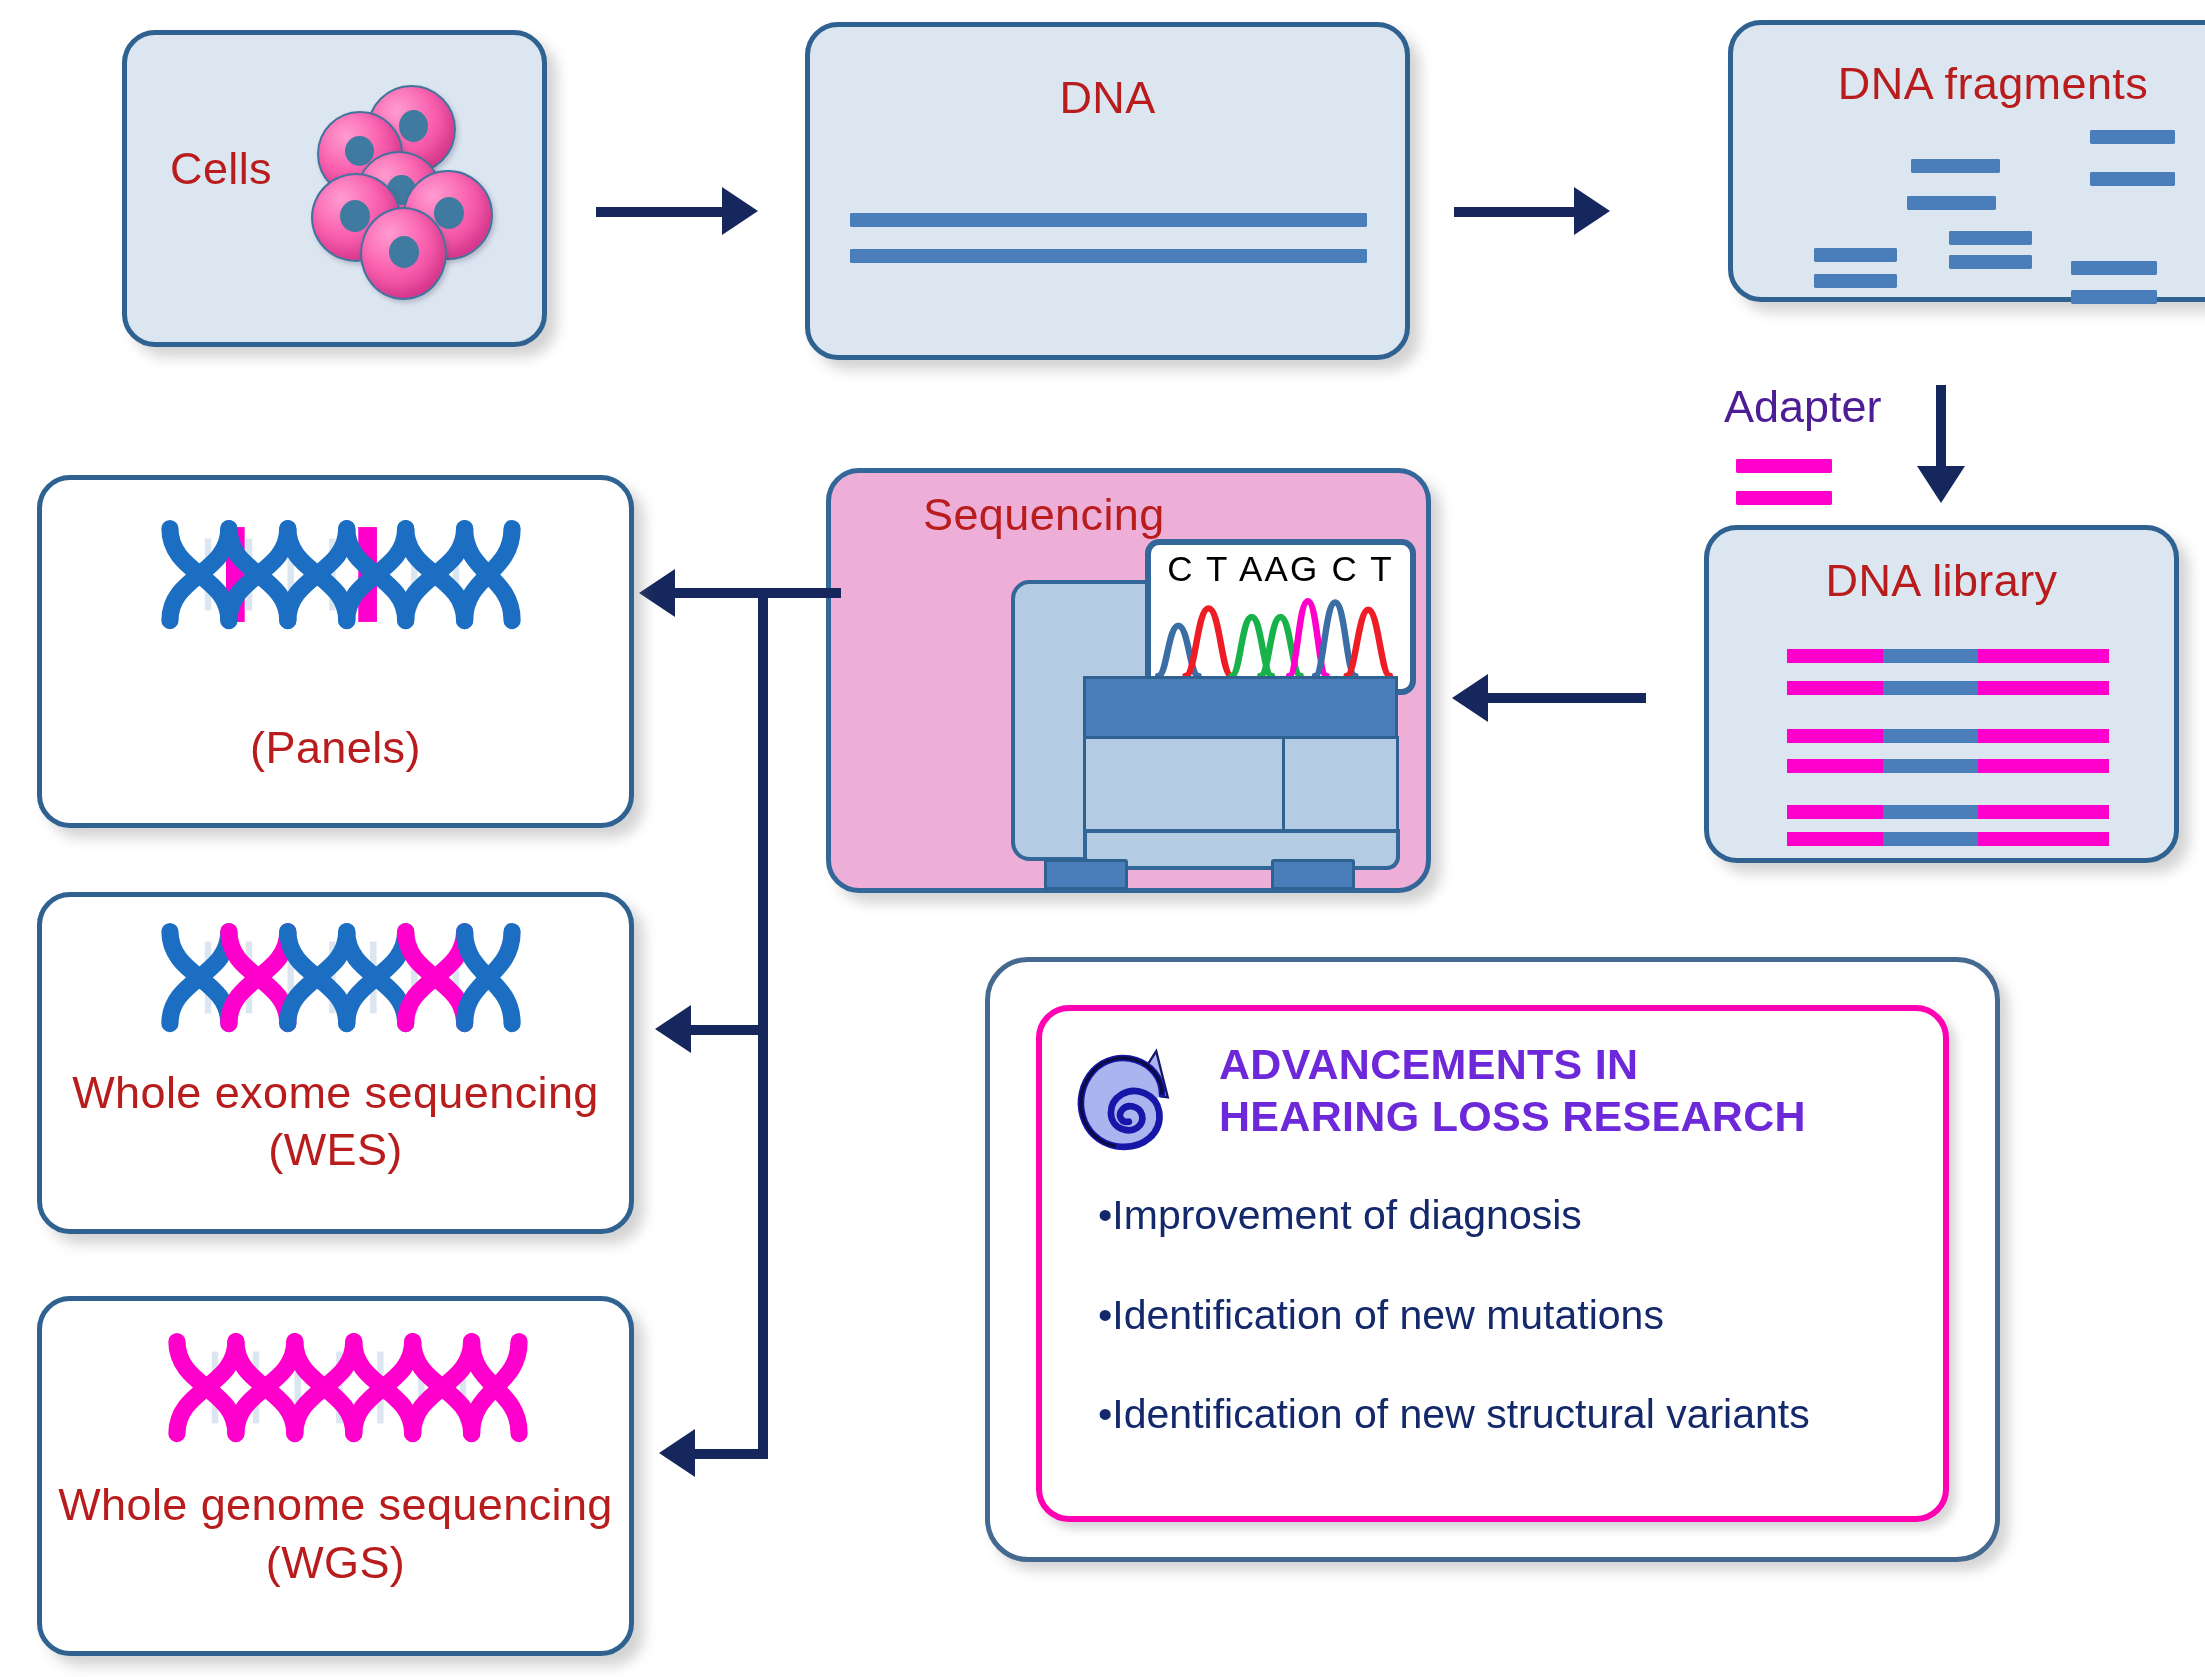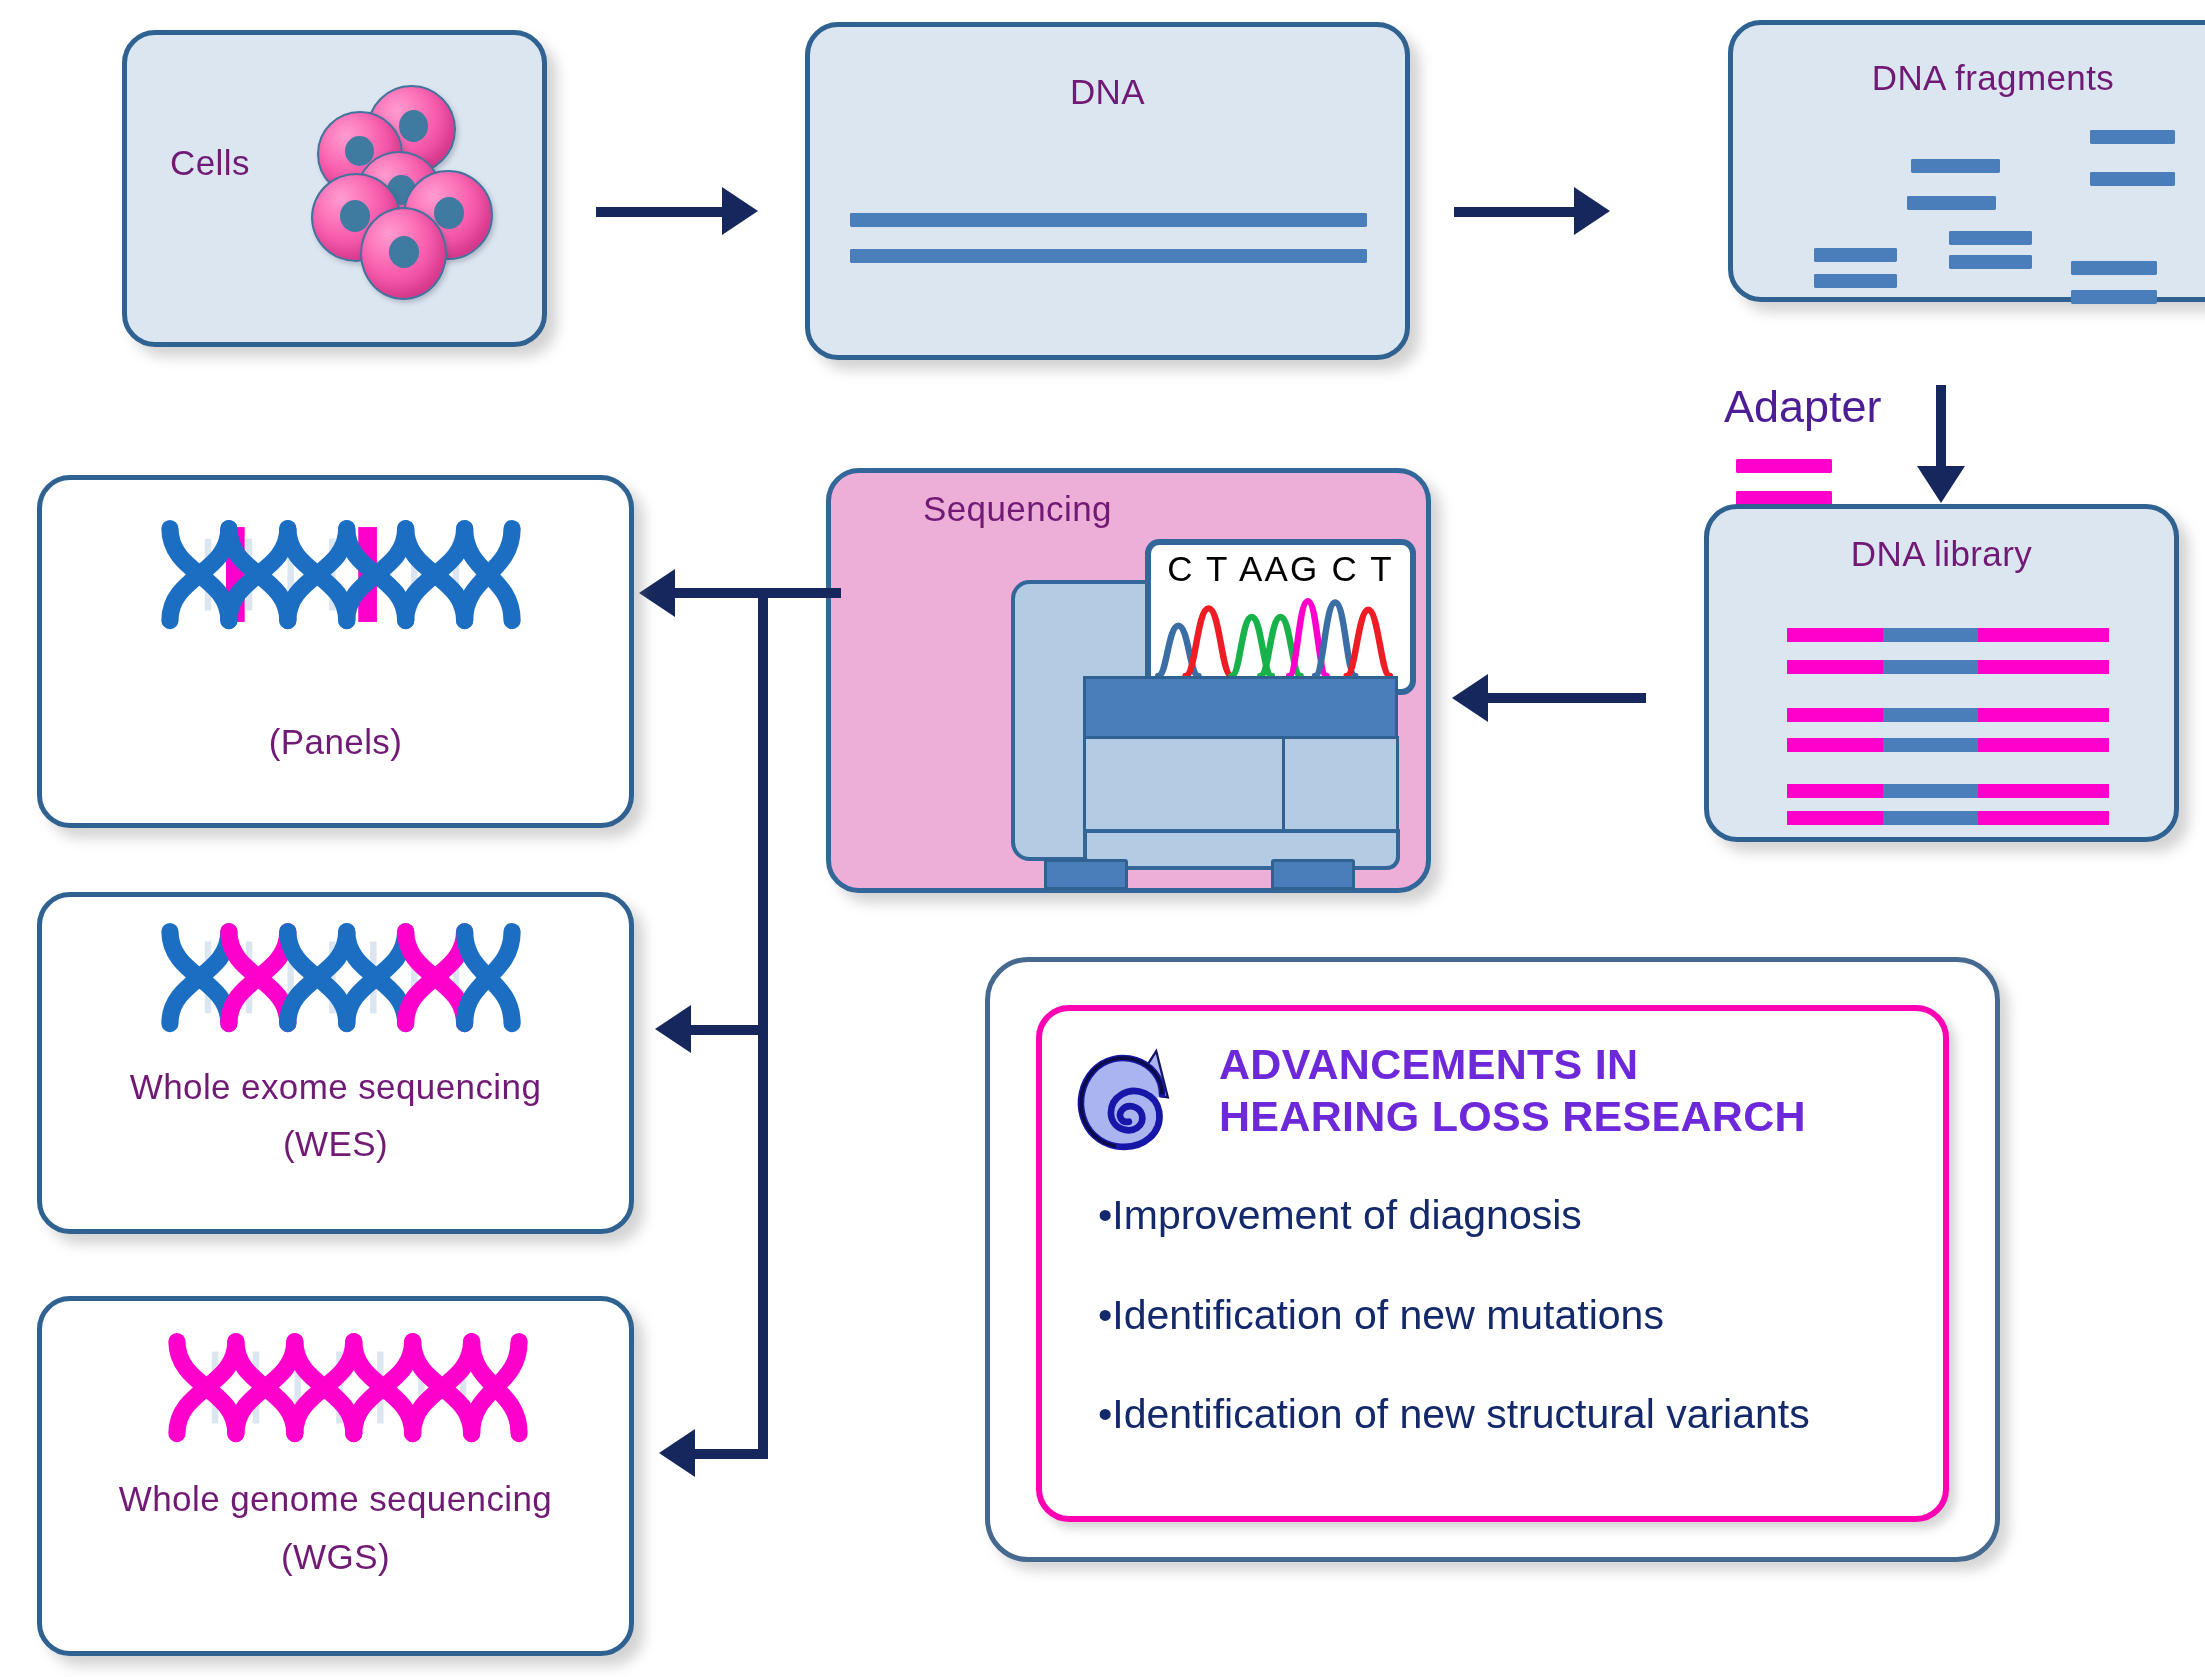--- a/index.html
+++ b/index.html
@@ -6,22 +6,22 @@
   body{font-family:"Liberation Sans",sans-serif;}
   #stage{position:relative;width:2205px;height:1678px;background:#fff;overflow:hidden;}
 
   
   .panel{position:absolute;box-sizing:border-box;border:5px solid #2f6191;border-radius:33px;
          box-shadow:10px 10px 13px rgba(120,120,120,.33);}
   .panel.blue{background:#dce6f1;}
   .panel.white{background:#ffffff;}
   .panel.pink{background:#edafd8;border-color:#336699;}
 
-  .cap{position:absolute;width:100%;text-align:center;color:#701a75;
-       font-size:35px;letter-spacing:0.4px;}
+  .cap{position:absolute;width:100%;text-align:center;color:#b91c1c;
+       font-size:45px;letter-spacing:0.4px;}
   .cap.left{text-align:left;}
 
   
   .hbar{position:absolute;background:#15275c;height:10px;}
   .vbar{position:absolute;background:#15275c;width:10px;}
   .ahead-l{position:absolute;width:0;height:0;border-top:24.5px solid transparent;
            border-bottom:24.5px solid transparent;border-right:36px solid #15275c;}
   .ahead-r{position:absolute;width:0;height:0;border-top:24.5px solid transparent;
            border-bottom:24.5px solid transparent;border-left:36px solid #15275c;}
   .ahead-d{position:absolute;width:0;height:0;border-left:24.5px solid transparent;
@@ -116,21 +116,21 @@
     <div class="frag" style="left:338px;top:265px;width:86px;"></div>
   </div>
 
   <div style="position:absolute;left:1724px;top:381px;color:#4c1d95;font-size:45px;">Adapter</div>
   <div class="adpt" style="left:1736px;top:459px;width:96px;"></div>
   <div class="adpt" style="left:1736px;top:491px;width:96px;"></div>
 
   <div class="vbar" style="left:1936px;top:385px;height:86px;"></div>
   <div class="ahead-d" style="left:1917px;top:466px;"></div>
 
-  <div class="panel blue" style="left:1704px;top:504px;width:475px;height:338px;">
+  <div class="panel blue" style="left:1704px;top:525px;width:475px;height:338px;">
     <div class="cap" style="top:24.5px;">DNA library</div>
     <div class="libline" style="left:78px;top:119px;width:322px;">
       <i style="width:96px;background:#ff00cc;"></i>
         <i style="width:95px;background:#4a7ebb;"></i>
         <i style="width:131px;background:#ff00cc;"></i>
       </div>
     <div class="libline" style="left:78px;top:151px;width:322px;">
       <i style="width:96px;background:#ff00cc;"></i>
         <i style="width:95px;background:#4a7ebb;"></i>
         <i style="width:131px;background:#ff00cc;"></i>

